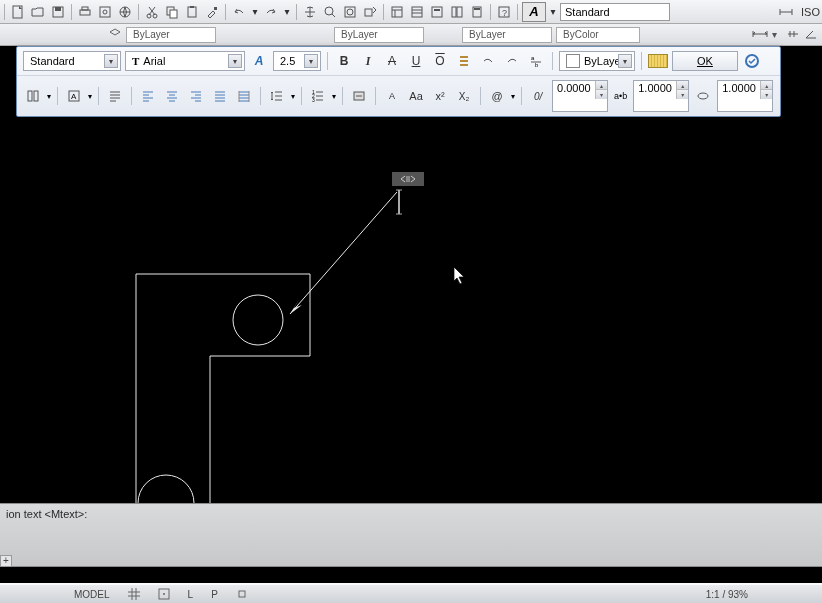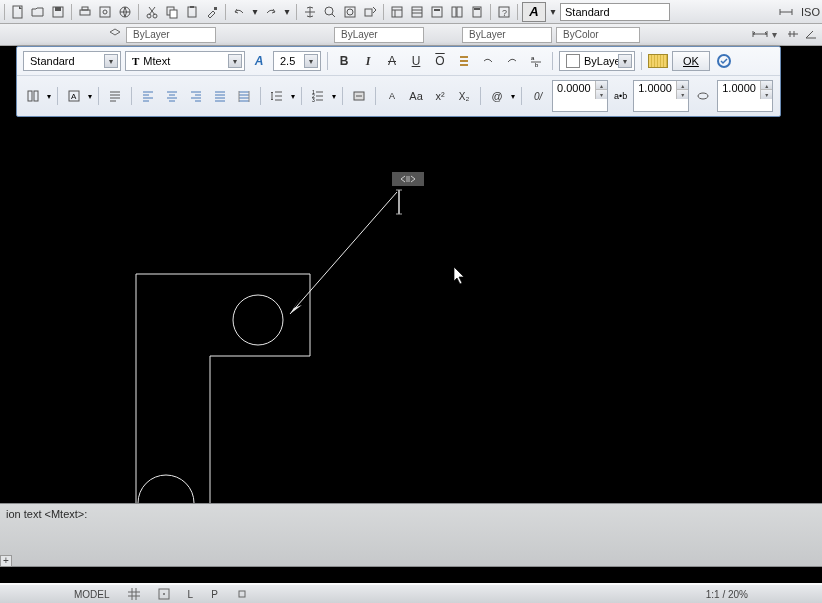--- a/index.html
+++ b/index.html
@@ -31,21 +31,21 @@
 
 .fmt-btn { width: 20px; height: 20px; border: 1px solid transparent; display: flex; align-items: center; justify-content: center; font-size: 12px; color: #333; cursor: pointer; }
 .fmt-btn.bold { font-weight: bold; }
 .fmt-btn.italic { font-style: italic; font-weight: bold; font-family: serif; }
 .fmt-btn.underline { text-decoration: underline; }
 .fmt-btn.overline { text-decoration: overline; }
 .fmt-btn.strike { text-decoration: line-through; }
 .vsep { width: 1px; height: 18px; background: #b8c0cc; margin: 0 2px; }
 
 .color-swatch { width: 14px; height: 14px; border: 1px solid #888; background: #fff; }
-.ok-btn { padding: 2px 10px; height: 20px; border: 1px solid #9fa8b4; background: linear-gradient(#fbfcfd,#e4e8ee); font-size: 11px; cursor: pointer; text-decoration: underline; }
+.ok-btn { padding: 2px 24px; height: 20px; border: 1px solid #9fa8b4; background: linear-gradient(#fbfcfd,#e4e8ee); font-size: 11px; cursor: pointer; text-decoration: underline; }
 .ruler-icon { width: 20px; height: 14px; background: repeating-linear-gradient(90deg,#f3d36b,#f3d36b 2px,#d8b844 2px,#d8b844 3px); border: 1px solid #a38a2c; }
 
 
 .canvas { position: absolute; top: 130px; left: 0; right: 0; bottom: 100px; background: #000; }
 .canvas svg { width: 100%; height: 100%; }
 
 
 .tab-widget { position: absolute; left: 392px; top: 172px; width: 32px; height: 14px; background: #545454; display: flex; align-items: center; justify-content: center; color: #ccc; font-size: 9px; }
 
 
@@ -251,21 +251,21 @@
 
 <div class="text-panel">
 
   <div class="row">
     <div class="combo" style="width:98px">
       <span>Standard</span>
       <span class="arrow">▾</span>
     </div>
     <div class="combo" style="width:120px">
       <b style="font-family:serif;margin-right:4px">T</b>
-      <span>Mtext</span>
+      <span>Arial</span>
       <span class="arrow">▾</span>
     </div>
     <div class="fmt-btn" style="color:#2a6db5;font-style:italic;font-weight:bold">A</div>
     <div class="combo" style="width:48px">
       <span>2.5</span>
       <span class="arrow">▾</span>
     </div>
     <span class="vsep"></span>
     <div class="fmt-btn bold">B</div>
     <div class="fmt-btn italic">I</div>
@@ -474,14 +474,14 @@
       </svg>
     </div>
   <div class="sbtn">L</div>
   <div class="sbtn">P</div>
   <div class="sbtn">
       <svg width="12" height="12">
         <rect x="3" y="3" width="6" height="6" fill="none" stroke="#666"></rect>
       </svg>
     </div>
   <span style="flex:1"></span>
-  <div class="sbtn">1:1 / 20%</div>
+  <div class="sbtn">1:1 / 93%</div>
 </div>
 
 </body></html>

